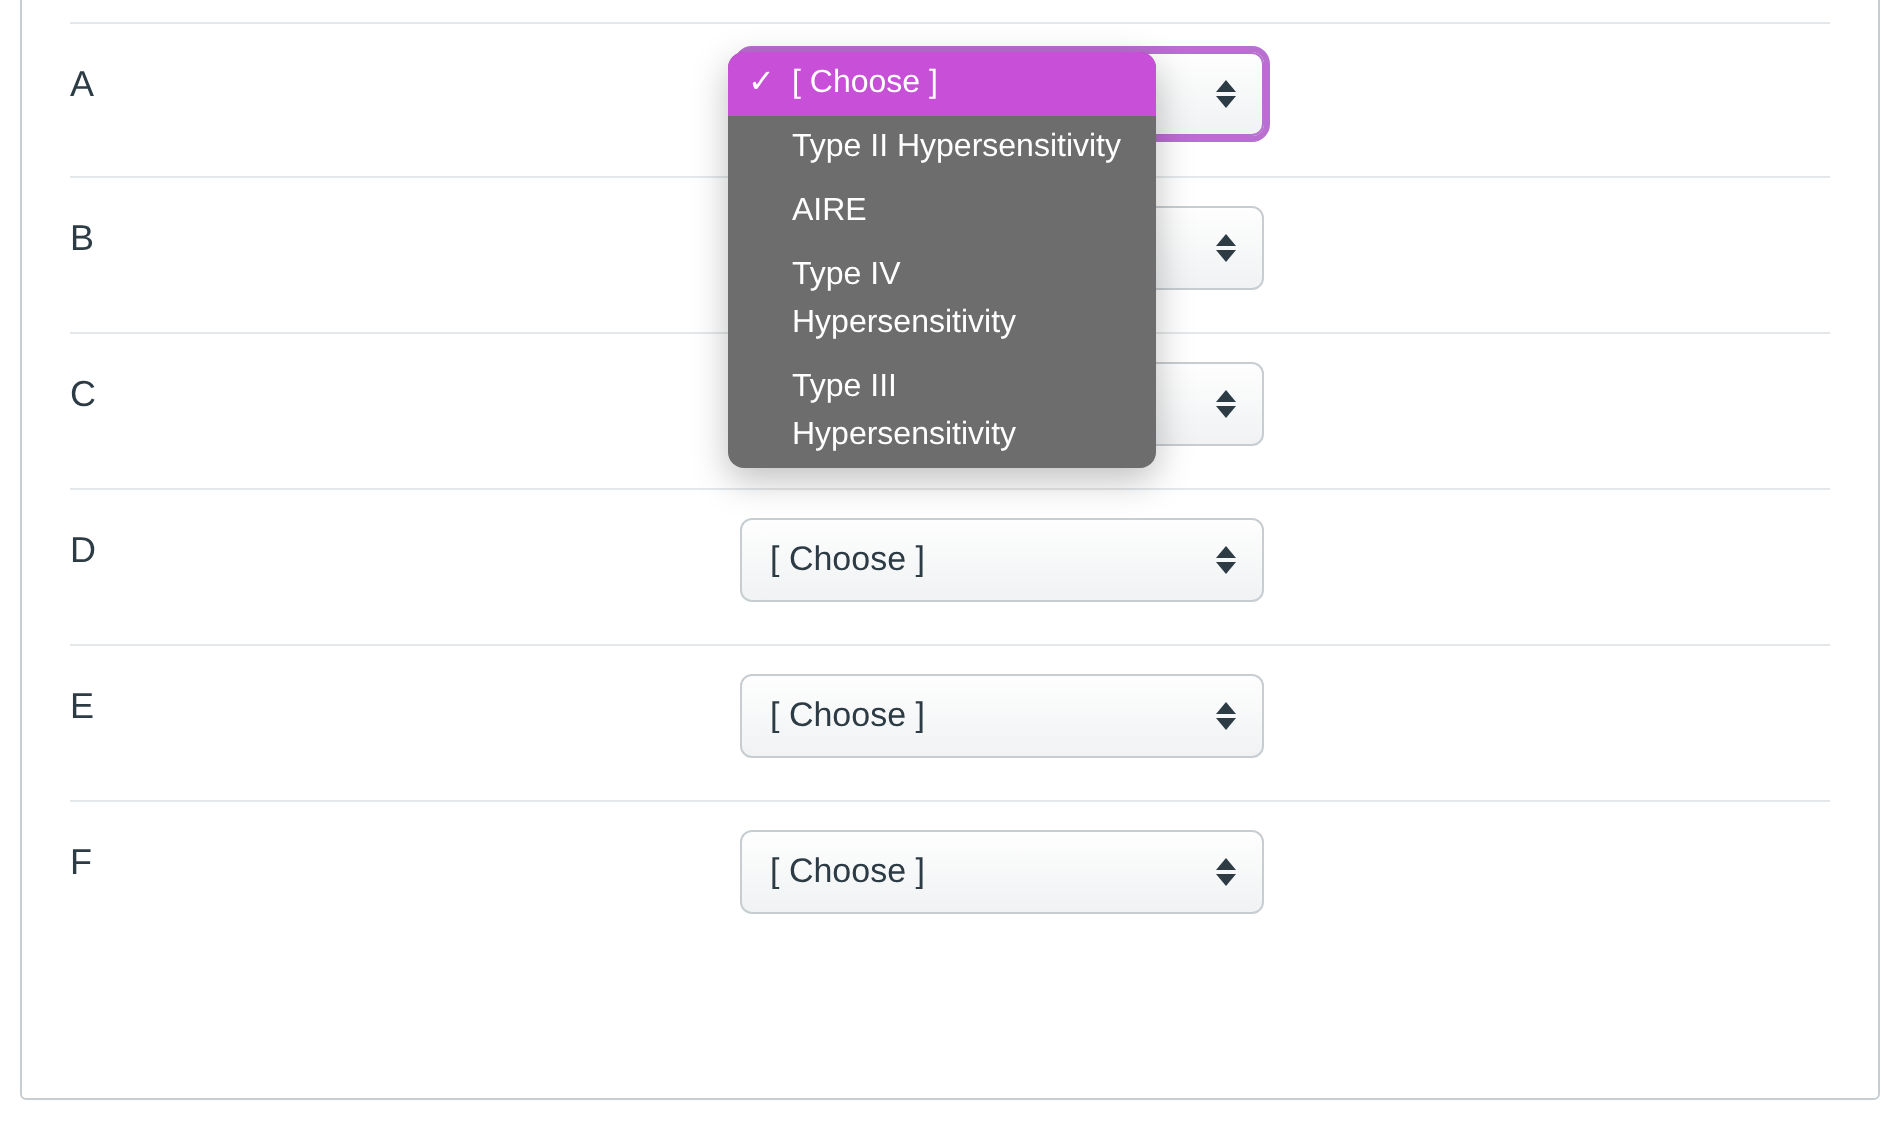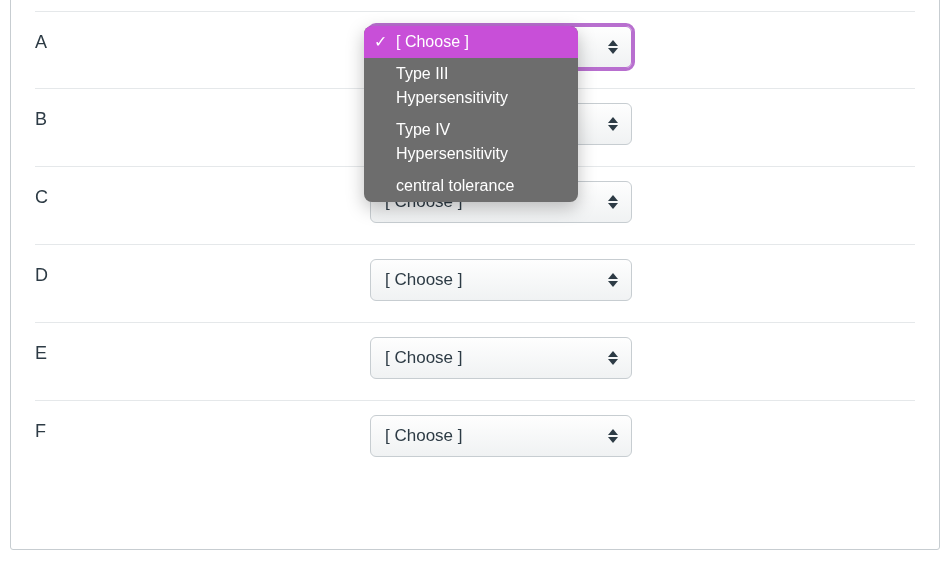--- a/index.html
+++ b/index.html
@@ -135,23 +135,24 @@
           <div class="select focused">
             <span>[ Choose ]</span>
             <span class="caret">
               <span class="tri-up"></span>
               <span class="tri-down"></span>
             </span>
           </div>
 
           <div class="dropdown">
             <div class="opt selected">[ Choose ]</div>
+            <div class="opt">Type II Hypersensitivity</div>
+            <div class="opt">AIRE</div>
+            <div class="opt">Type IV Hypersensitivity</div>
             <div class="opt">Type III Hypersensitivity</div>
-            <div class="opt">Type IV Hypersensitivity</div>
-            <div class="opt">central tolerance</div>
           </div>
 
         </div>
       </div>
 
       <div class="row">
         <div class="label">B</div>
         <div class="control">
           <div class="select">
             <span>[ Choose ]</span>

